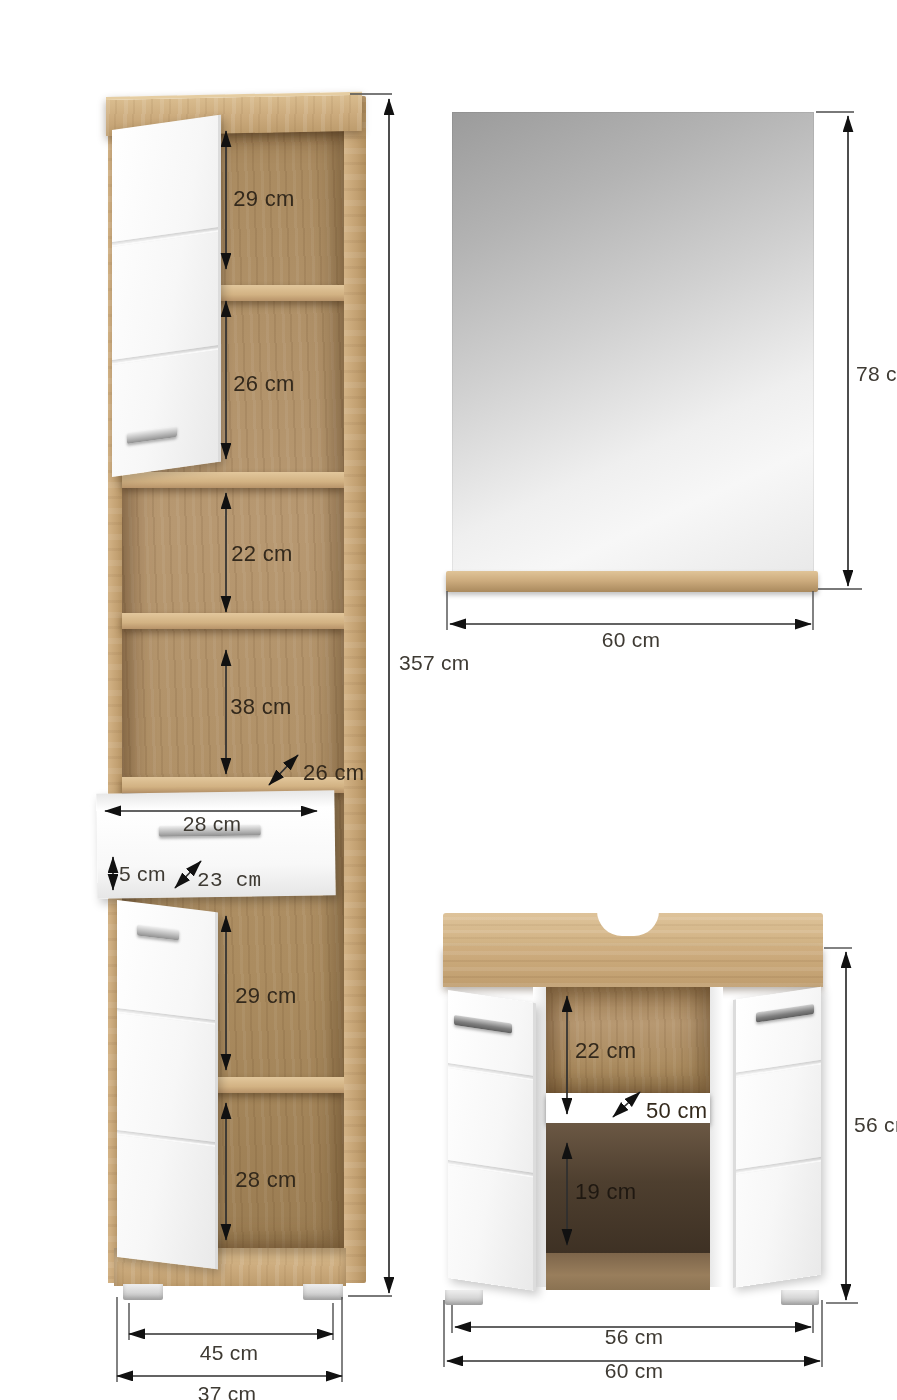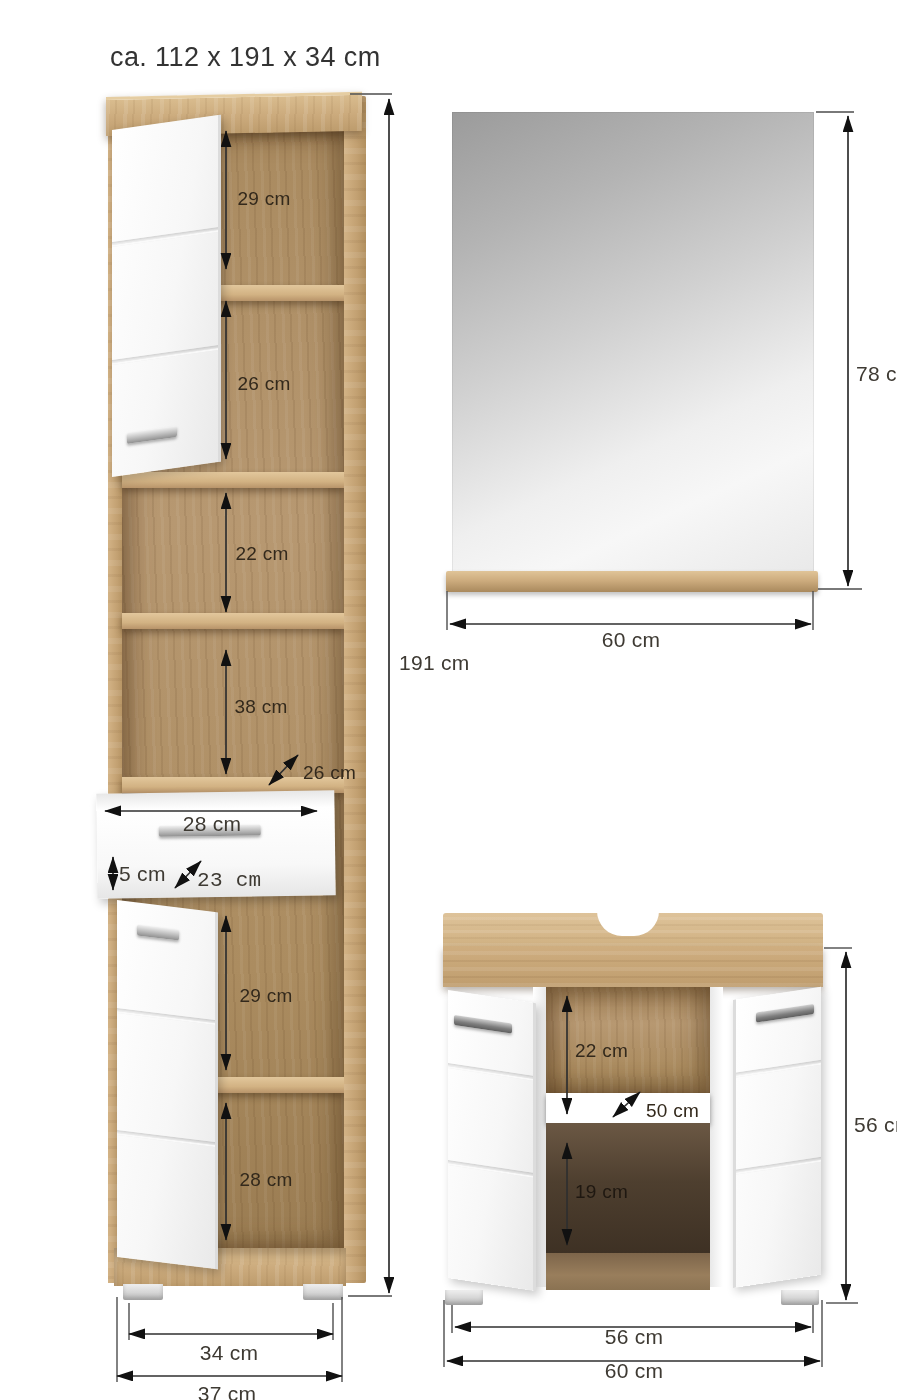--- a/index.html
+++ b/index.html
@@ -40,32 +40,31 @@
     background:linear-gradient(180deg, rgba(0,0,0,.16), rgba(0,0,0,.04));
     border-bottom:2px solid rgba(255,255,255,.85);}
   .handle{position:absolute;background:linear-gradient(180deg,#f2f2f2 0%,#bcbcbc 55%,#8f8f8f 100%);
     border-radius:2px;box-shadow:0 2px 3px rgba(0,0,0,.3);}
   .foot{background:linear-gradient(180deg,#efefef,#d2d2d2 60%,#bfbfbf);border-radius:0 0 2px 2px;
     box-shadow:inset 0 -3px 4px rgba(0,0,0,.18);}
   
   .dim-label{position:absolute;font-size:21px;color:#3e3a33;white-space:nowrap;letter-spacing:.3px;}
   .dim-label.center{transform:translate(-50%,-50%);}
   .dim-label.left{transform:translateY(-50%);}
-  .dim-label.on-wood{color:#33291c;font-size:19px;}
+  .dim-label.on-wood{color:#33291c;font-size:22px;}
   #title{position:absolute;left:110px;top:42px;font-size:27px;color:#333;letter-spacing:.4px;}
   svg.dims{position:absolute;left:0;top:0;pointer-events:none;}
   svg.dims line{stroke:#2f2f2f;stroke-width:1.7;}
   svg.dims line.ext{stroke:#4d4d4d;stroke-width:1.4;}
 </style>
 </head>
 <body>
 
 <div id="canvas">
 
-  <div id="title">ca. 112 x 191 x 34 cm</div>
 
   <div class="abs wood-side" style="left:108px;top:118px;width:16px;height:1165px;"></div>
   <div class="abs wood-int" style="left:122px;top:130px;width:222px;height:1118px;"></div>
 
   <div class="abs shelf" style="left:122px;top:285px;width:222px;"></div>
   <div class="abs shelf" style="left:122px;top:472px;width:222px;"></div>
   <div class="abs shelf" style="left:122px;top:613px;width:222px;"></div>
   <div class="abs shelf" style="left:122px;top:777px;width:222px;"></div>
   <div class="abs shelf" style="left:122px;top:1077px;width:222px;"></div>
 
@@ -175,22 +174,22 @@
   <div class="dim-label on-wood center" style="left:264px;top:199px;">29 cm</div>
   <div class="dim-label on-wood center" style="left:264px;top:384px;">26 cm</div>
   <div class="dim-label on-wood center" style="left:262px;top:554px;">22 cm</div>
   <div class="dim-label on-wood center" style="left:261px;top:707px;">38 cm</div>
   <div class="dim-label on-wood left" style="left:303px;top:773px;">26 cm</div>
   <div class="dim-label center" style="left:212px;top:824px;">28 cm</div>
   <div class="dim-label left" style="left:119px;top:874px;">5 cm</div>
   <div class="dim-label left" style="left:197px;top:880px;font-family:Liberation Mono, monospace;">23 cm</div>
   <div class="dim-label on-wood center" style="left:266px;top:996px;">29 cm</div>
   <div class="dim-label on-wood center" style="left:266px;top:1180px;">28 cm</div>
-  <div class="dim-label left" style="left:399px;top:663px;">191 cm</div>
-  <div class="dim-label center" style="left:229px;top:1353px;">34 cm</div>
+  <div class="dim-label left" style="left:399px;top:663px;">357 cm</div>
+  <div class="dim-label center" style="left:229px;top:1353px;">45 cm</div>
   <div class="dim-label center" style="left:227px;top:1394px;">37 cm</div>
 
   <div class="dim-label left" style="left:856px;top:374px;">78 cm</div>
   <div class="dim-label center" style="left:631px;top:640px;">60 cm</div>
 
   <div class="dim-label on-wood left" style="left:575px;top:1051px;">22 cm</div>
   <div class="dim-label on-wood left" style="left:646px;top:1111px;">50 cm</div>
   <div class="dim-label on-wood left" style="left:575px;top:1192px;color:#1f1811;text-align:right;">19 cm</div>
   <div class="dim-label left" style="left:854px;top:1125px;">56 cm</div>
   <div class="dim-label center" style="left:634px;top:1337px;">56 cm</div>

